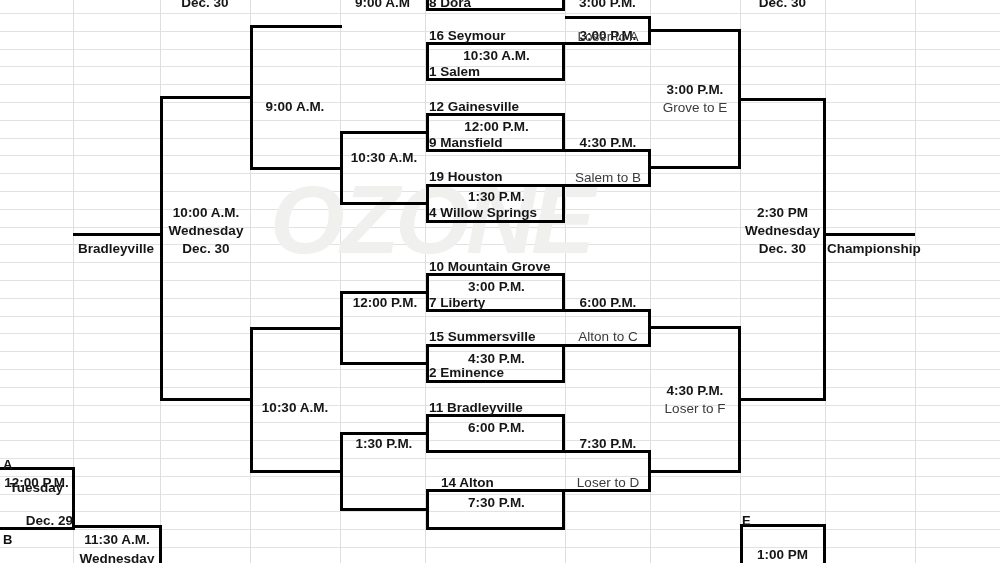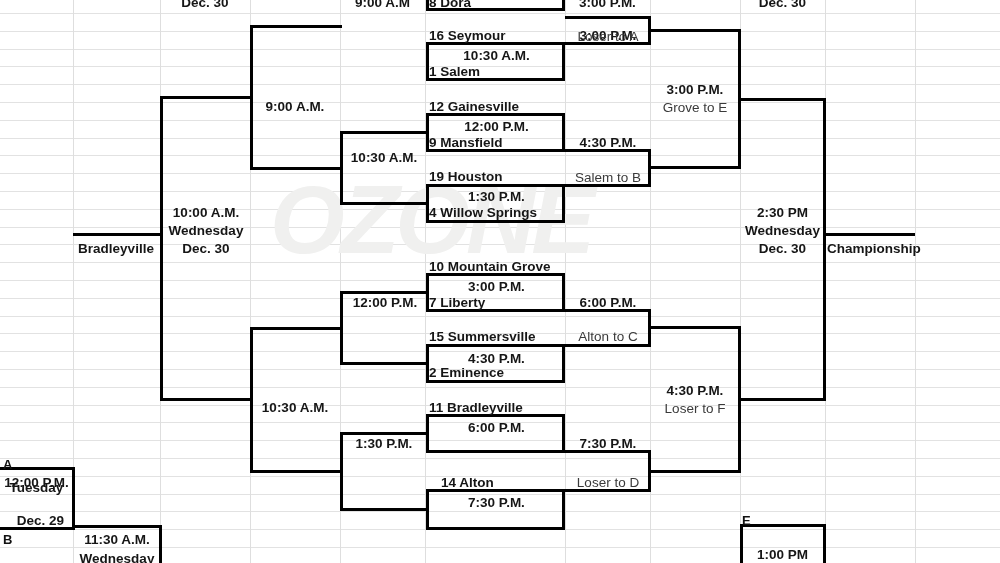--- a/index.html
+++ b/index.html
@@ -255,21 +255,21 @@
 
   <div class="txt b ctr" style="left:250px;top:97px;width:90px;">9:00 A.M.</div>
   <div class="txt b ctr" style="left:340px;top:148px;width:88px;">10:30 A.M.</div>
   <div class="txt b ctr" style="left:340px;top:293px;width:90px;">12:00 P.M.</div>
   <div class="txt b ctr" style="left:250px;top:398px;width:90px;">10:30 A.M.</div>
   <div class="txt b ctr" style="left:340px;top:434px;width:88px;">1:30 P.M.</div>
 
   <div class="txt tag lft" style="left:3px;top:455px;width:40px;">A</div>
   <div class="txt b ctr" style="left:0px;top:473px;width:73px;">12:00 P.M.</div>
   <div class="txt b ctr" style="left:0px;top:478px;width:73px;">Tuesday</div>
-  <div class="txt b ctr" style="left:4px;top:511px;width:73px;">Dec. 29</div>
+  <div class="txt b ctr" style="left:13px;top:511px;width:73px;">Dec. 29</div>
 
   <div class="txt tag lft" style="left:3px;top:530px;width:40px;">B</div>
   <div class="txt b ctr" style="left:73px;top:530px;width:88px;">11:30 A.M.</div>
   <div class="txt b ctr" style="left:73px;top:549px;width:88px;">Wednesday</div>
 
   <div class="txt tag lft" style="left:742px;top:511px;width:40px;">E</div>
   <div class="txt b ctr" style="left:740px;top:545px;width:85px;">1:00 PM</div>
 
 </div>
 

